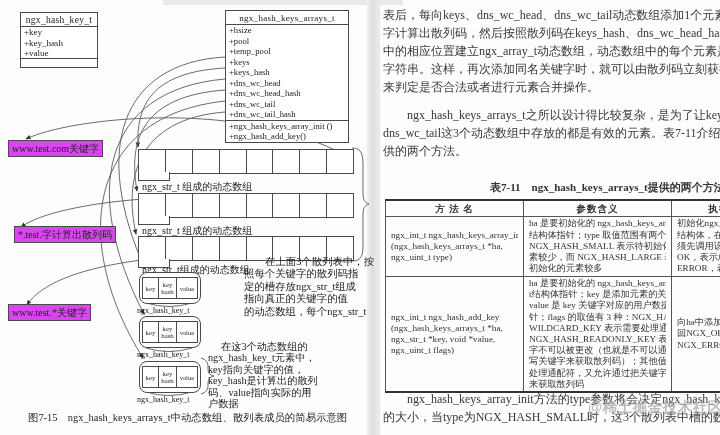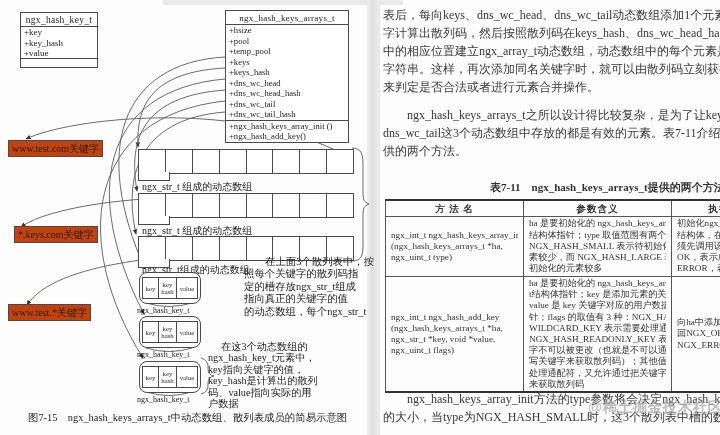--- a/index.html
+++ b/index.html
@@ -21,21 +21,21 @@
   #box-arrays{left:225px;top:10px;width:122px;}
   #box-arrays .t{font-size:9px;}
   #box-arrays .f{line-height:10.5px;font-size:8.6px;}
   
   .hrow{left:138px;width:214px;height:23px;display:flex;background:#fff;border:1px solid #4a4a4a;}
   .hrow .c{flex:1;border-right:1px solid #4a4a4a;}
   .hrow .c:last-child{border-right:none;}
   .sub{left:138px;width:30px;height:8px;background:#fff;border:1px solid #4a4a4a;border-top:none;}
   .alabel{left:142px;font-size:10px;white-space:nowrap;color:#222;}
   
-  .kw{background:#c2410c;border:1px solid #4a4a4a;font-size:10px;line-height:15px;padding:0 3px;white-space:nowrap;color:#222;}
+  .kw{background:#d946ef;border:1px solid #4a4a4a;font-size:10px;line-height:15px;padding:0 3px;white-space:nowrap;color:#222;}
   
   .kvbox{left:139px;width:60px;height:30px;border:1px solid #4a4a4a;border-radius:8px;background:#fff;
          display:flex;align-items:center;justify-content:center;}
   .kvcell{border:1px solid #4a4a4a;height:20px;display:flex;align-items:center;justify-content:center;
           font-size:6.8px;line-height:7px;white-space:pre-line;text-align:center;background:#fff;margin-left:-1px;}
   .kvcell:first-child{margin-left:0;}
   .kv-key{width:15px;} .kv-hash{width:17px;} .kv-val{width:20px;}
   .kvlabel{left:137px;width:64px;font-size:8px;white-space:nowrap;color:#222;}
   
   .note{color:#222;}
@@ -113,21 +113,21 @@
     <div class="f">+keys_hash</div>
     <div class="f">+dns_wc_head</div>
     <div class="f">+dns_wc_head_hash</div>
     <div class="f">+dns_wc_tail</div>
     <div class="f">+dns_wc_tail_hash</div>
     <div class="f sep">+ngx_hash_keys_array_init ()</div>
     <div class="f">+ngx_hash_add_key()</div>
   </div>
 
   <div class="abs kw" style="left:8px;top:140px;">www.test.com关键字</div>
-  <div class="abs kw" style="left:14px;top:226px;">*.keys.com关键字</div>
+  <div class="abs kw" style="left:14px;top:226px;">*.test.字计算出散列码</div>
   <div class="abs kw" style="left:8px;top:304px;">www.test.*关键字</div>
 
   <div class="abs hrow" style="top:149px;">
     <span class="c"></span>
       <span class="c"></span>
       <span class="c"></span>
       <span class="c"></span>
       <span class="c"></span>
       <span class="c"></span>
       <span class="c"></span>

